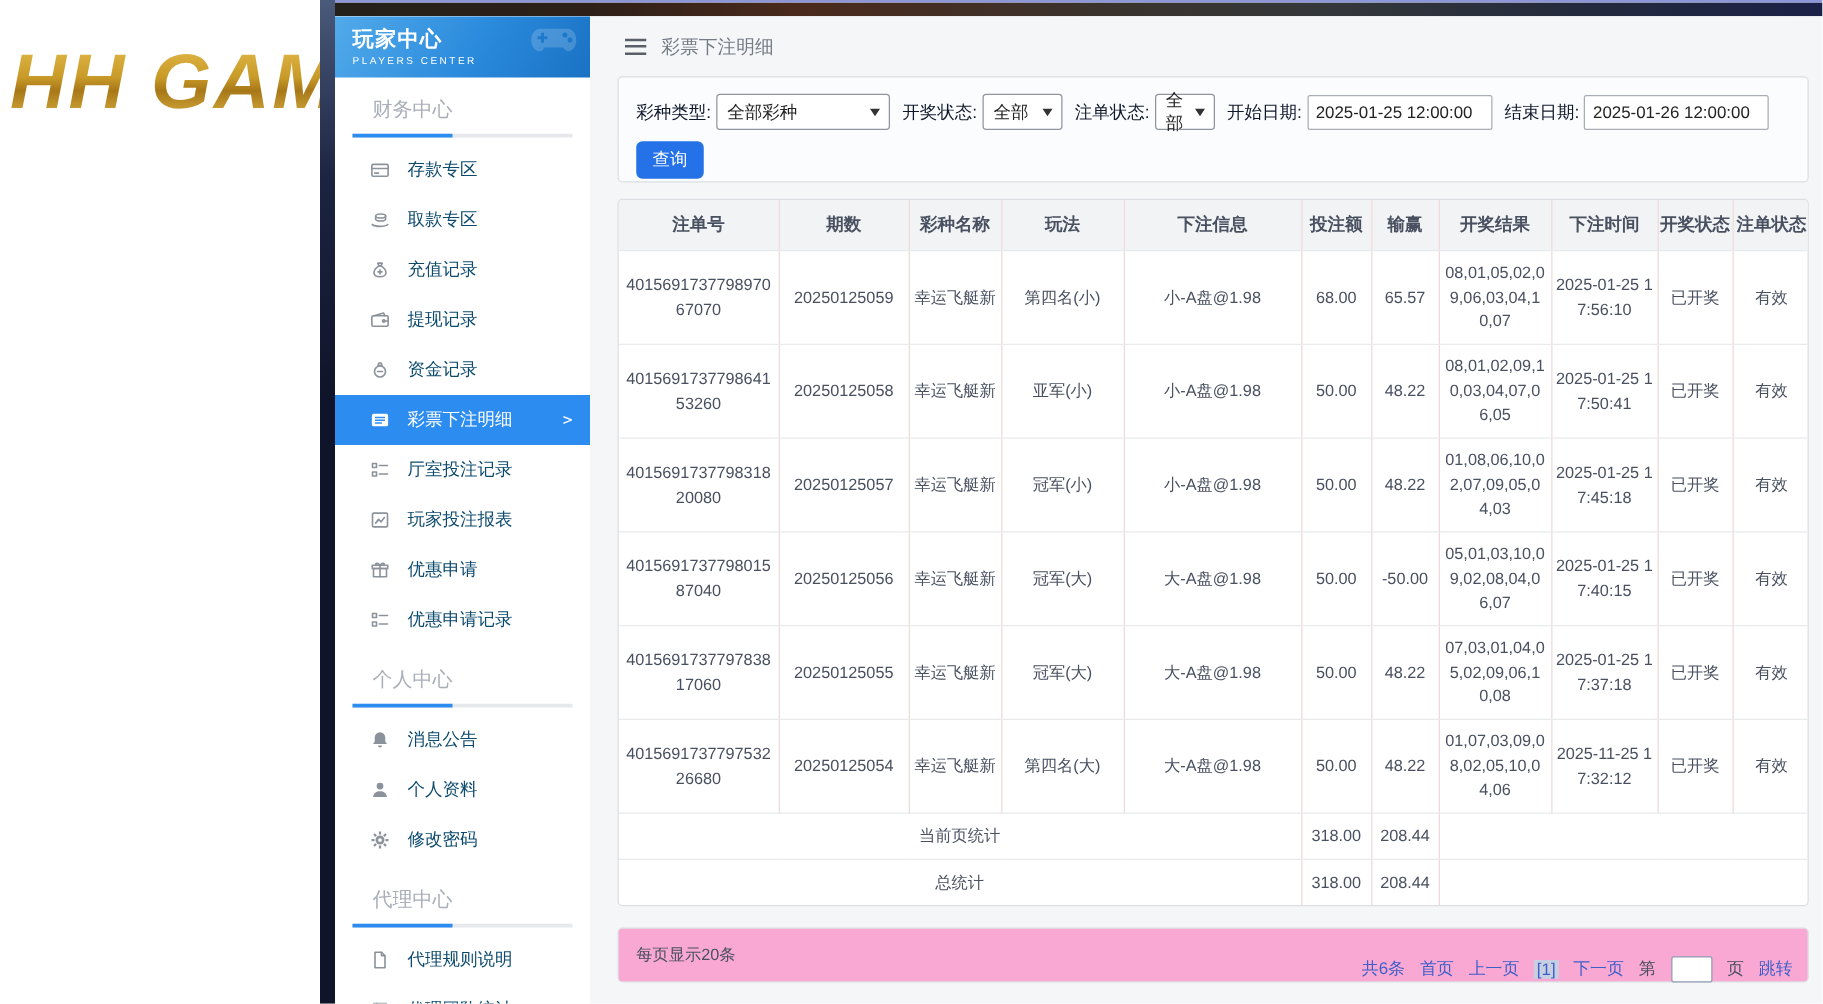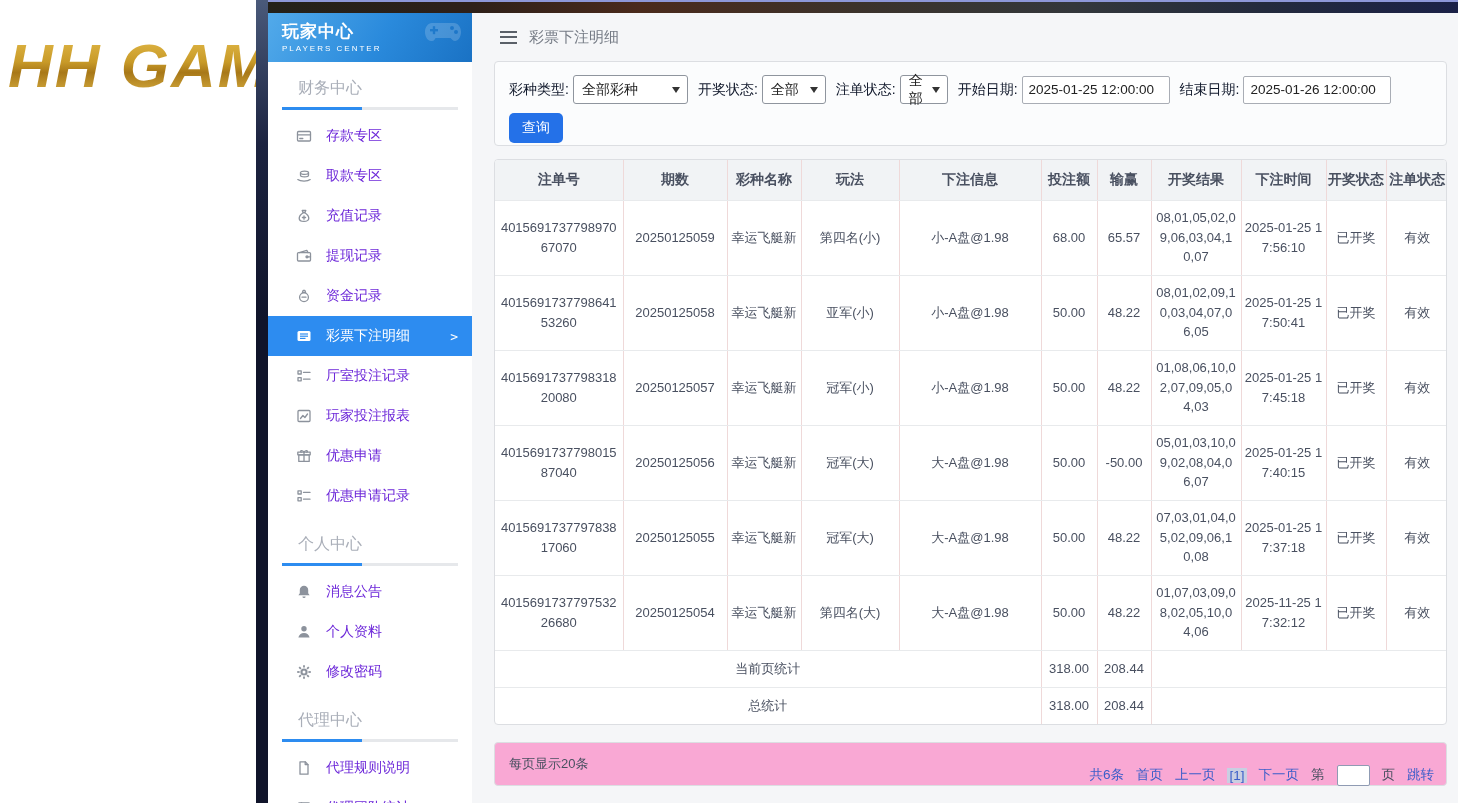--- a/index.html
+++ b/index.html
@@ -27,21 +27,21 @@
   .sidebar { position:absolute; left:268px; top:13px; width:204px; height:790px; background:#fff; overflow:hidden; }
   .sidebar-banner { height:49px; background:linear-gradient(120deg,#52aaea 0%,#2a8adc 55%,#1a72c4 100%);
     color:#fff; padding:7px 0 0 14px; position:relative; }
   .sidebar-banner .t1 { font-size:17px; font-weight:bold; letter-spacing:1px; }
   .sidebar-banner .t2 { font-size:8px; letter-spacing:2px; margin-top:1px; }
   .gamepad { position:absolute; right:10px; top:6px; opacity:.35; }
   .nav-section-header { padding:16px 14px 0 14px; }
   .nav-section-header .st { font-size:16px; color:#a9aeb8;margin-left:16px; }
   .nav-section-header .ul { margin-top:8px; height:3px; background:#e6e8eb; position:relative; }
   .nav-section-header .ul::before { content:""; position:absolute; left:0; top:0; width:80px; height:3px; background:#2d8cf0; }
-  .nav-item { height:40px; display:flex; align-items:center; padding-left:28px; color:#6d28d9; font-size:14px; cursor:pointer; position:relative; }
+  .nav-item { height:40px; display:flex; align-items:center; padding-left:28px; color:#0c4a6e; font-size:14px; cursor:pointer; position:relative; }
   .nav-item .icon { width:16px; height:16px; margin-right:14px; color:#8c929c; display:inline-flex; }
   .nav-item.active { background:#2d8cf0; color:#fff; --icon-bg:#2d8cf0; }
   .nav-item.active .icon { color:#fff; }
   .nav-item .chev { position:absolute; right:14px; font-size:13px; color:#fff; font-family:"DejaVu Sans Mono",monospace; }
 
   
   .main { position:absolute; left:472px; top:13px; width:986px; height:790px; background:#f5f6f8; }
   .page-header { height:48px; display:flex; align-items:center; padding-left:28px; }
   .hamburger { width:17px; height:13px; border-top:2px solid #5a6068; border-bottom:2px solid #5a6068; position:relative; margin-right:12px; }
   .hamburger::after { content:""; position:absolute; left:0; top:3.5px; width:100%; height:2px; background:#5a6068; }
@@ -49,21 +49,21 @@
 
   .panel { background:#fbfcfd; border:1px solid #dcdee2; border-radius:4px; margin:0 11px 0 22px; }
 
   
   .filter-panel { height:85px; padding:13px 10px 0 14px; }
   .filter-row { display:flex; align-items:center; flex-wrap:nowrap; }
   .f-label { font-size:14px; color:#0f172a; margin-right:4px; white-space:nowrap; }
   .select { border:1px solid #8f959e; border-radius:3px; background:#fff; height:29px; display:inline-flex; align-items:center;
     font-size:14px; color:#222; padding:0 22px 0 8px; position:relative; margin-right:10px; }
   .select::after { content:""; position:absolute; right:7px; top:11px; border-left:4.5px solid transparent; border-right:4.5px solid transparent; border-top:6px solid #333; }
-  .sel-lottery { width:115px; }
+  .sel-lottery { width:139px; }
   .sel-draw { width:64px; }
   .sel-order { width:48px; }
   .date-input { width:148px; height:28px; border:1px solid #a9adb5; border-radius:2px; background:#fff; font-size:13.5px; color:#222;
     padding:0 6px; margin-right:10px; font-family:"Liberation Sans","DejaVu Sans",sans-serif; }
   .search-btn { margin-top:9px; background:#2471e8; color:#fff; border:none; border-radius:5px; font-size:14px;
     padding:6px 13px; cursor:pointer; font-family:inherit; }
 
   
   .table-panel { margin-top:13px; background:#fff; overflow:hidden; }
   table { border-collapse:collapse; table-layout:fixed; width:953px; }

